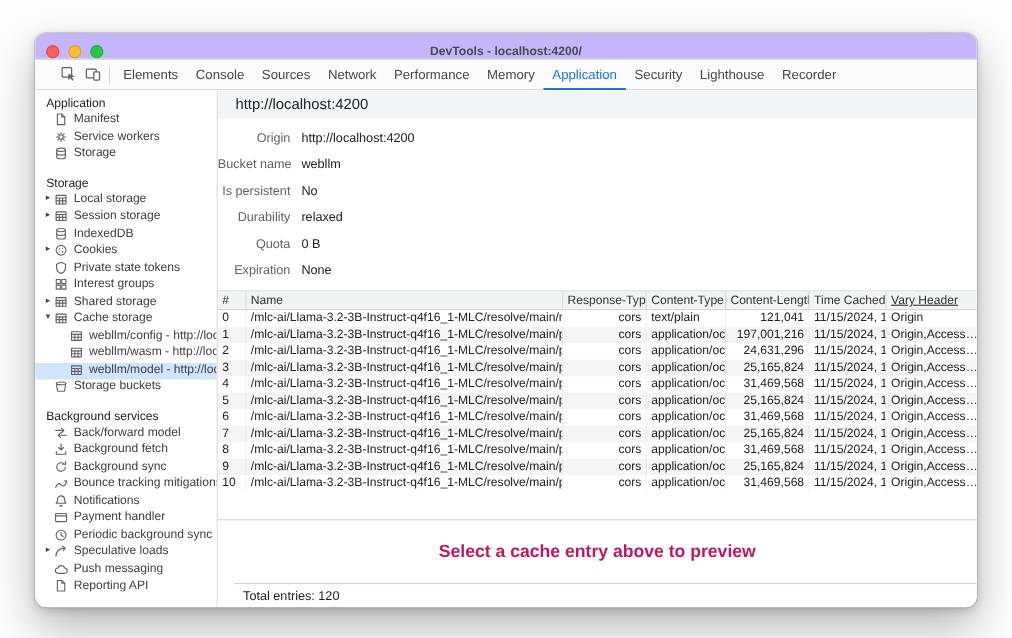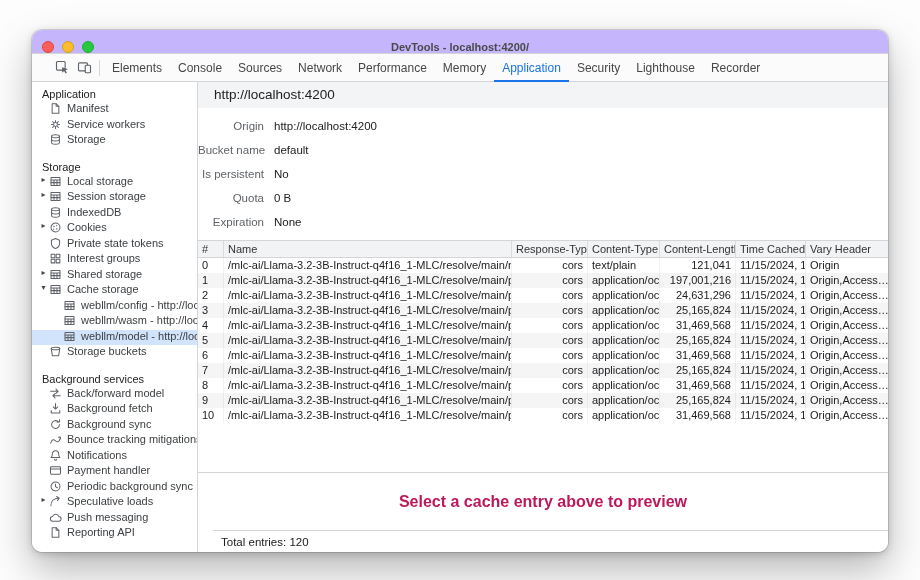--- a/index.html
+++ b/index.html
@@ -68,21 +68,21 @@
   .meta { padding:2px 0 6px 0; }
   .mrow { height:24px; display:flex; align-items:center; font-size:11.5px; }
   .mlabel { width:66px; flex:0 0 66px; text-align:right; color:#5f6368; white-space:nowrap; }
   .mvalue { margin-left:10px; color:#202124; white-space:nowrap; }
 
   .dtable { flex:1; min-height:0; display:flex; flex-direction:column; border-top:1px solid #d5d5d9; }
   .thead, .trow { display:grid; grid-template-columns:26px 288px 76px 72px 76px 70px 1fr; }
   .thead { flex:0 0 17px; background:#f1f3f4; border-bottom:1px solid #d5d5d9; }
   .hcell { font-size:11px; color:#333; line-height:16px; padding:0 4px; border-right:1px solid #d9dbdd;
     white-space:nowrap; overflow:hidden; }
-  .hcell:last-child { border-right:none; }
+  .hcell:last-child { border-right:none;text-decoration:underline; }
   .tbody { flex:1; overflow:hidden; }
   .trow { height:15px; }
   .trow:nth-child(even) { background:#f5f5f5; }
   .cell { font-size:11px; color:#202124; line-height:15px; padding:0 4px; border-right:1px solid rgba(0,0,0,.05);
     white-space:nowrap; overflow:hidden; }
   .cell:last-child { border-right:none; }
   .cell.c2, .cell.c4 { text-align:right; }
 
   .preview { flex:0 0 58px; border-top:1px solid #d5d5d9; display:flex; align-items:center; justify-content:center; }
   .preview span { font-size:16px; font-weight:bold; color:#be185d; }
@@ -473,25 +473,29 @@
 
         <div class="report">
           <div class="cache-title">http://localhost:4200</div>
           <div class="meta" id="meta">
               <div class="mrow">
                 <div class="mlabel">Origin</div>
                 <div class="mvalue">http://localhost:4200</div>
               </div>
               <div class="mrow">
                 <div class="mlabel">Bucket name</div>
-                <div class="mvalue">default</div>
+                <div class="mvalue">webllm</div>
               </div>
               <div class="mrow">
                 <div class="mlabel">Is persistent</div>
                 <div class="mvalue">No</div>
+              </div>
+              <div class="mrow">
+                <div class="mlabel">Durability</div>
+                <div class="mvalue">relaxed</div>
               </div>
               <div class="mrow">
                 <div class="mlabel">Quota</div>
                 <div class="mvalue">0 B</div>
               </div>
               <div class="mrow">
                 <div class="mlabel">Expiration</div>
                 <div class="mvalue">None</div>
               </div>
             </div>

